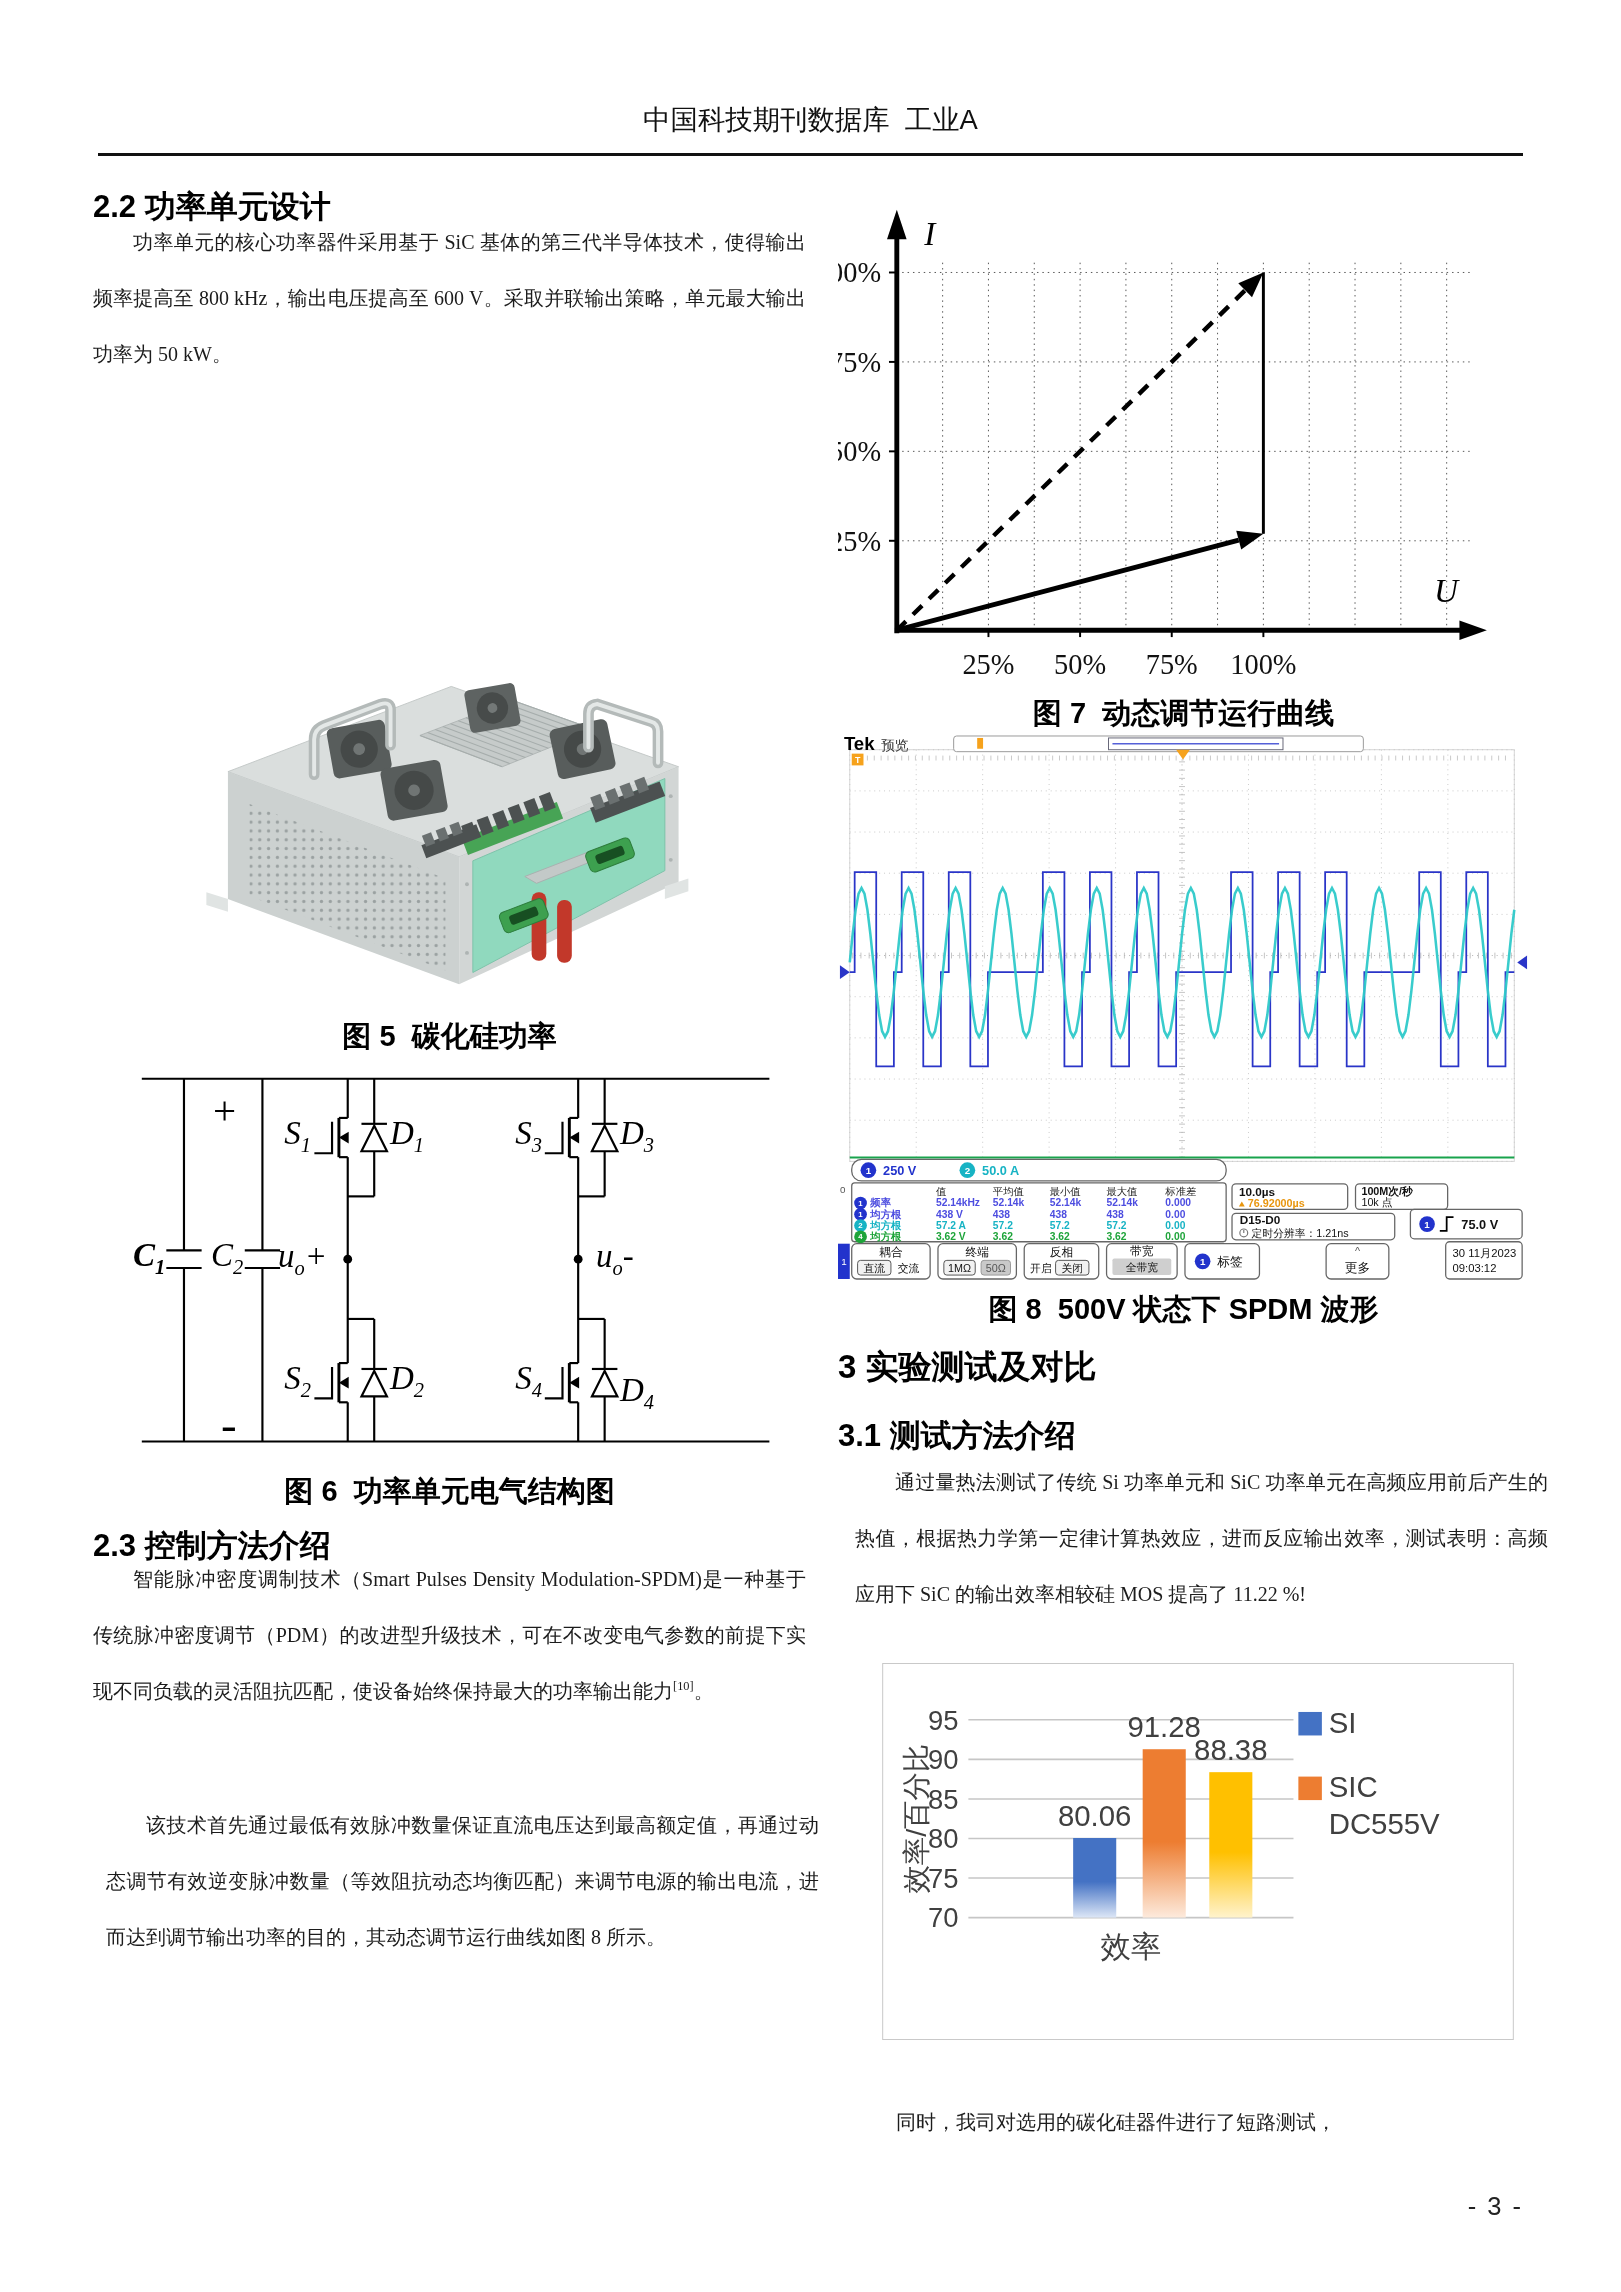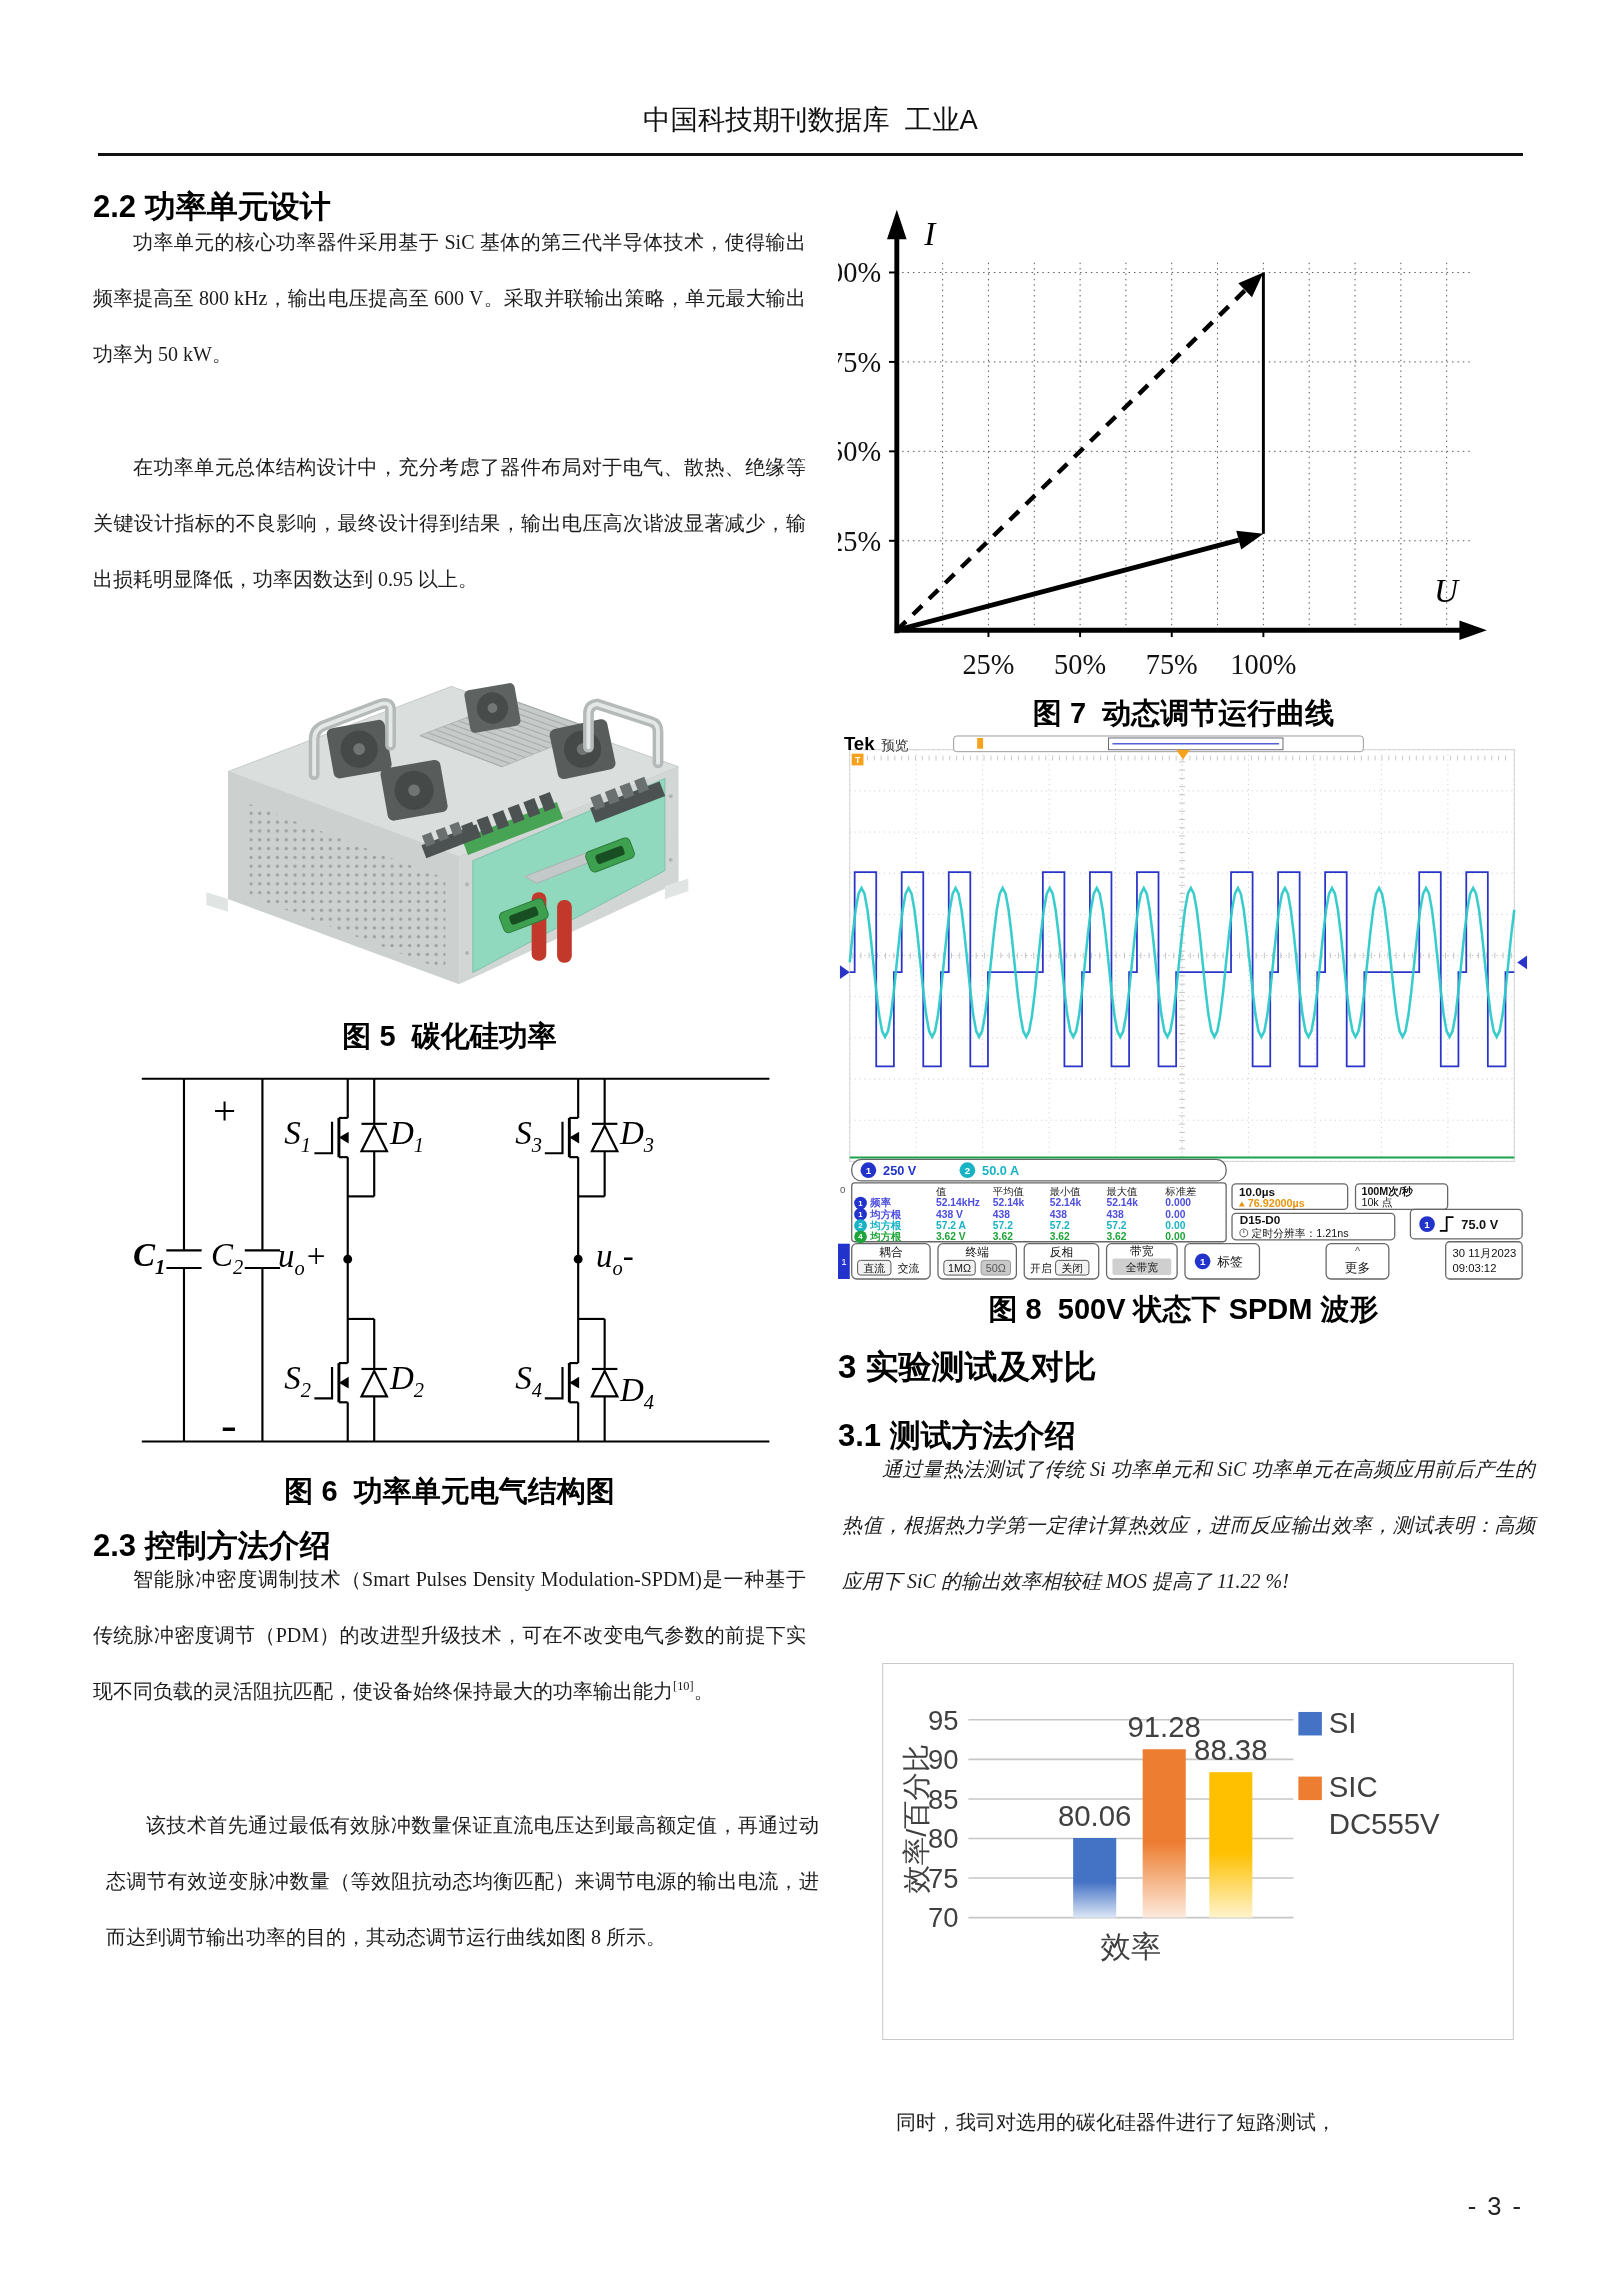--- a/index.html
+++ b/index.html
@@ -31,21 +31,20 @@
 <body>
 
 <div class="page">
 
   <div class="abs header">中国科技期刊数据库  工业A</div>
   <div class="abs rule"></div>
 
   <div class="abs hei h2" style="left:93px;top:186px;">2.2 功率单元设计</div>
 
   <p class="abs para" style="left:93px;top:214px;width:713px;margin:0;">功率单元的核心功率器件采用基于 SiC 基体的第三代半导体技术，使得输出频率提高至 800 kHz，输出电压提高至 600 V。采取并联输出策略，单元最大输出功率为 50 kW。</p>
-  <p class="abs para" style="left:93px;top:439px;width:713px;margin:0;">在功率单元总体结构设计中，充分考虑了器件布局对于电气、散热、绝缘等关键设计指标的不良影响，最终设计得到结果，输出电压高次谐波显著减少，输出损耗明显降低，功率因数达到 0.95 以上。</p>
 
   <div class="abs" style="left:167px;top:659px;width:549px;height:338px;">
     <svg width="549" height="338" viewBox="0 0 560 345">
       <defs>
         <pattern id="perf" width="9" height="9" patternUnits="userSpaceOnUse">
           <circle cx="4.5" cy="4.5" r="1.7" fill="#9aa1a1"></circle>
         </pattern>
       </defs>
       <polygon points="62,115 290,28 522,110 298,202" fill="#dadedd" stroke="#c4c9c8"></polygon>
       <polygon points="62,115 298,202 298,332 62,245" fill="#ccd1d0"></polygon>
@@ -644,21 +643,21 @@
       <text x="530" y="553" text-anchor="middle" style="font-size:13px;fill:#111;">更多</text>
       <rect x="620" y="522" width="78" height="38" rx="4" class="scbox"></rect>
       <text x="627" y="538" style="font-size:11.5px;fill:#111;">30 11月2023</text>
       <text x="627" y="553" style="font-size:11.5px;fill:#111;">09:03:12</text>
     </svg>
   </div>
   <div class="abs hei caption" style="left:838px;top:1290px;width:691px;">图 8  500V 状态下 SPDM 波形</div>
 
   <div class="abs hei h3big" style="left:838px;top:1345px;">3 实验测试及对比</div>
   <div class="abs hei h2" style="left:838px;top:1415px;">3.1 测试方法介绍</div>
-  <p class="abs para" style="left:838px;top:1437px;width:693px;margin:4px;font-style:italic;">通过量热法测试了传统 Si 功率单元和 SiC 功率单元在高频应用前后产生的热值，根据热力学第一定律计算热效应，进而反应输出效率，测试表明：高频应用下 SiC 的输出效率相较硅 MOS 提高了 11.22 %!</p>
+  <p class="abs para" style="left:838px;top:1437px;width:693px;margin:17px;">通过量热法测试了传统 Si 功率单元和 SiC 功率单元在高频应用前后产生的热值，根据热力学第一定律计算热效应，进而反应输出效率，测试表明：高频应用下 SiC 的输出效率相较硅 MOS 提高了 11.22 %!</p>
 
   <div class="abs" style="left:882px;top:1663px;width:632px;height:377px;">
     <svg id="fig9-svg" width="632" height="377" viewBox="0 0 645 385">
       <rect x="0.5" y="0.5" width="644" height="384" fill="#ffffff" stroke="#c8c8c8"></rect>
     <defs>
           <linearGradient id="g90" x1="0" y1="0" x2="0" y2="1">
             <stop offset="0%" stop-color="#4472C4"></stop>
             <stop offset="55%" stop-color="#4472C4"></stop>
             <stop offset="100%" stop-color="#dce6f6"></stop>
           </linearGradient>

